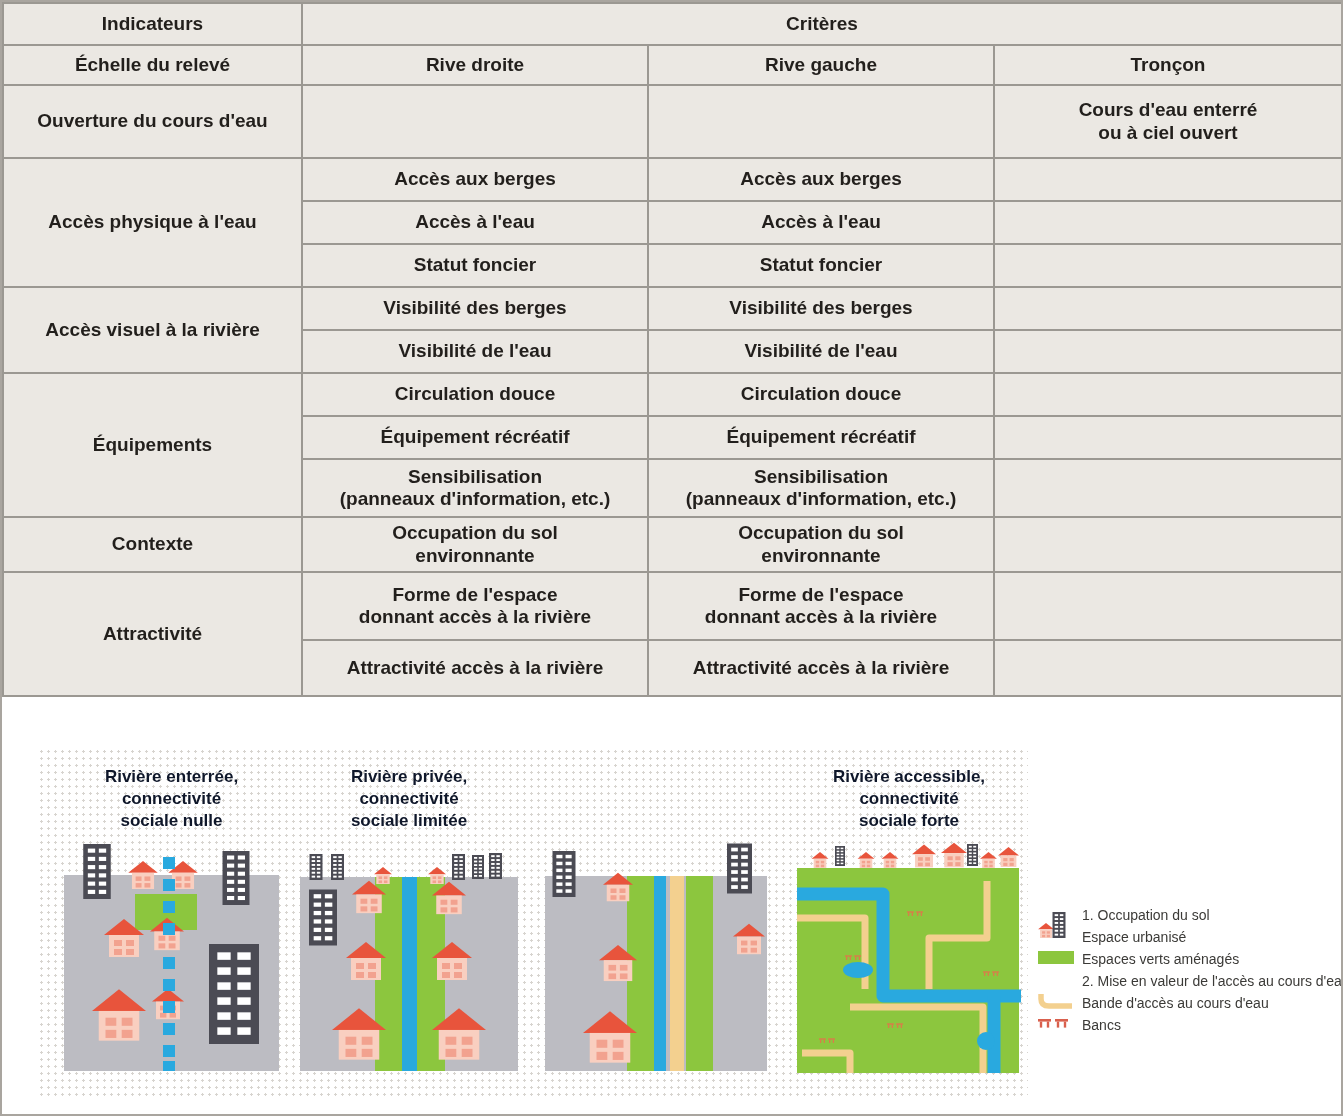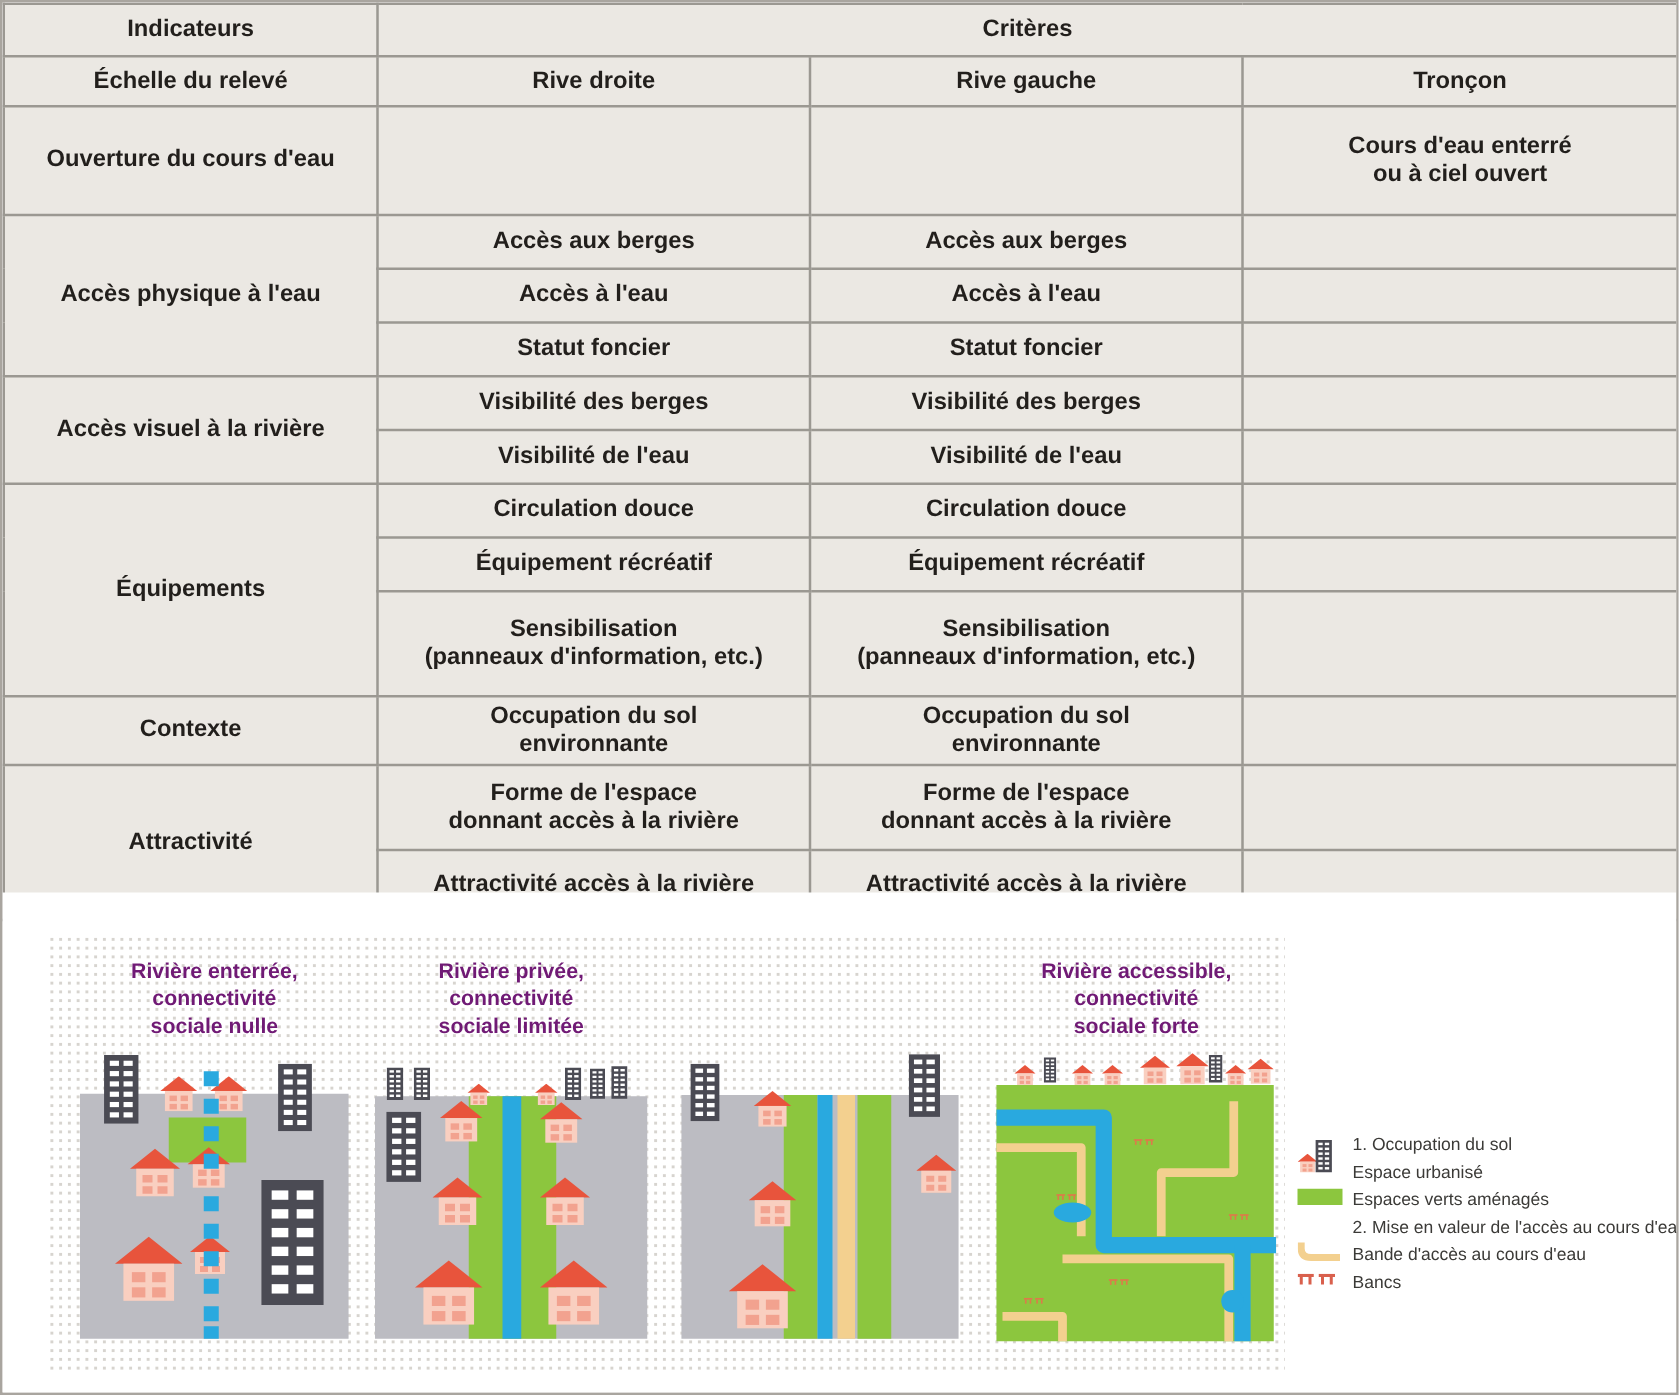--- a/index.html
+++ b/index.html
@@ -4,30 +4,30 @@
 <style>
   html,body{margin:0;padding:0;background:#fff;}
   .page{position:relative;width:1343px;height:1116px;box-sizing:border-box;
         border:2px solid #a9a59f;background:#ffffff;
         font-family:"Liberation Sans",sans-serif;color:#221f1c;overflow:hidden;}
   
   table.grid{border-collapse:collapse;width:100%;table-layout:fixed;background:#ebe8e3;}
   table.grid td{border:2px solid #9b9892;text-align:center;vertical-align:middle;
       font-size:19px;font-weight:700;color:#221f1c;padding:2px 6px;line-height:1.18;}
   td.hd{font-size:20px;color:#1d9ad6;}
-  tr.h42{height:42px}tr.h40{height:40px}tr.h73{height:87px}tr.h43{height:43px}
-  tr.h70{height:84px}tr.h72{height:55px}tr.h68{height:68px}tr.h44{height:56px}
+  tr.h42{height:42px}tr.h40{height:40px}tr.h73{height:73px}tr.h43{height:43px}
+  tr.h70{height:58px}tr.h72{height:55px}tr.h68{height:68px}tr.h44{height:56px}
   .two-line span{display:block;}
   
   .illus{position:absolute;left:0;top:712px;right:0;bottom:0;background:#fff;}
   .dotted{position:absolute;left:36px;top:34px;width:990px;height:348px;
       background-image:radial-gradient(#d7d4cf 1.2px, transparent 1.3px);
       background-size:7px 7px;}
   .panel-title{position:absolute;top:52px;text-align:center;font-size:17px;
-      font-weight:700;color:#701a75;line-height:1.28;}
+      font-weight:700;color:#0f172a;line-height:1.28;}
   .panel-svg{position:absolute;top:125px;}
   
   .legend{position:absolute;left:1032px;top:190px;width:300px;display:grid;
       grid-template-columns:48px auto;grid-auto-rows:22px;align-items:center;
       font-size:14px;color:#3b3a37;}
   .legend .txt{white-space:nowrap;}
   .legend .ic{justify-self:start;padding-left:4px;}
   .swatch{width:36px;height:13px;background:#8cc63e;display:inline-block;}
 </style>
 </head>

